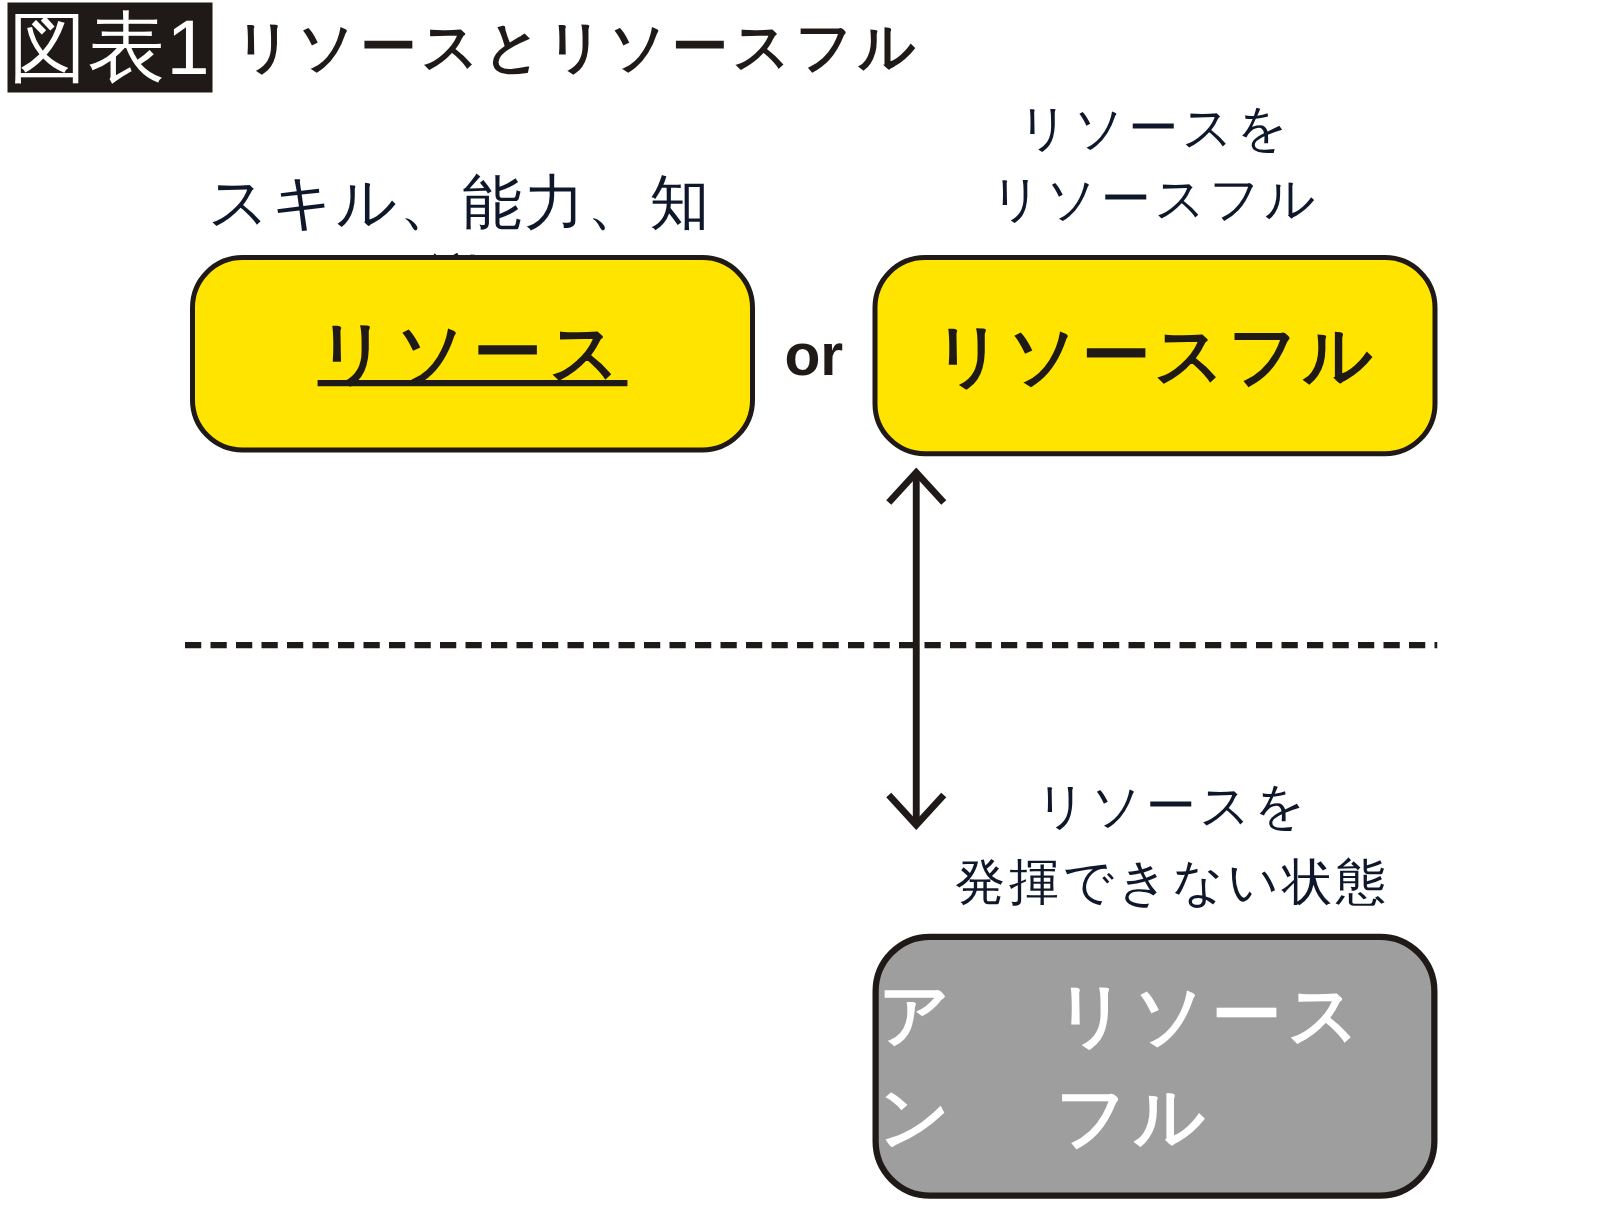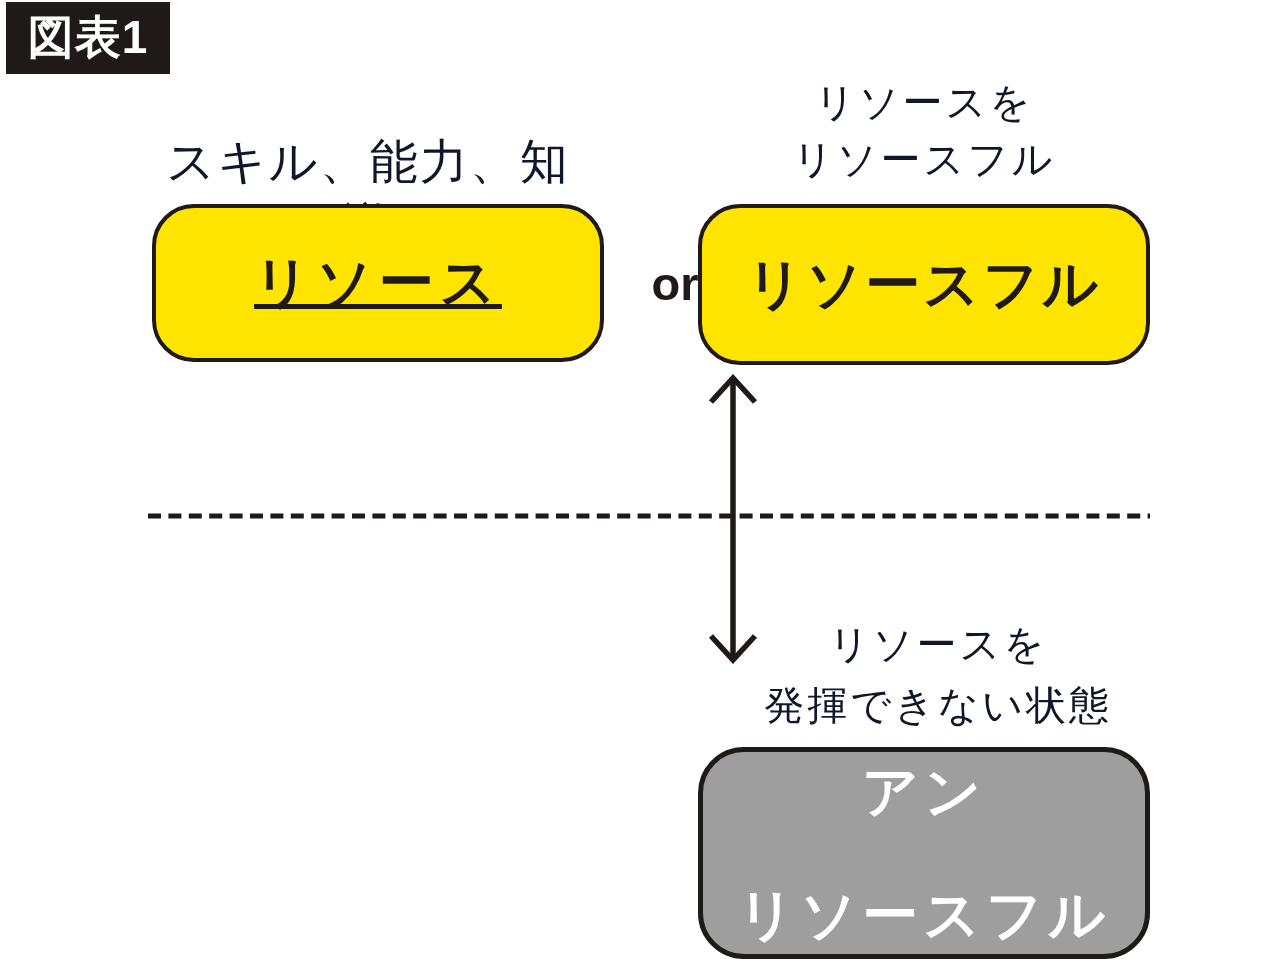--- a/index.html
+++ b/index.html
@@ -17,21 +17,21 @@
     width:1280px;height:972px;
     background:var(--paper);
     overflow:hidden;
   }
   
   .figure-tag{
     position:absolute;left:6px;top:2px;
     width:164px;height:72px;
     background:var(--ink);color:var(--white);
     display:flex;align-items:center;justify-content:center;
-    font-size:46px;font-weight:bold;letter-spacing:1px;
+    font-size:62px;font-weight:normal;letter-spacing:1px;
   }
   .figure-title{
     position:absolute;left:188px;top:2px;height:72px;
     display:flex;align-items:center;
     font-size:45px;font-weight:bold;letter-spacing:4px;
   }
   
   .caption{
     position:absolute;text-align:center;
     font-family:"Liberation Serif","DejaVu Serif",serif;
@@ -65,41 +65,42 @@
   .box-resourceful{
     left:698px;top:204px;width:452px;height:161px;
     background:var(--yellow);
     border:4px solid var(--ink);border-radius:42px;
     font-size:55px;letter-spacing:3px;color:var(--ink);
   }
   .box-unresourceful{
     left:698px;top:747px;width:452px;height:212px;
     background:var(--gray);
     border:5px solid var(--ink);border-radius:46px;
-    flex-direction:column;
+    flex-direction:row;
     font-size:56px;line-height:82px;letter-spacing:5px;
     color:var(--white);
     gap:41px;
   }
   .or-label{
     position:absolute;left:604px;top:204px;width:94px;height:158px;
     display:flex;align-items:center;justify-content:center;
-    font-size:47px;font-weight:bold;color:var(--ink);padding-left:24px;
+    font-size:47px;font-weight:bold;color:var(--ink);
   }
   
   .divider-svg{position:absolute;left:148px;top:512px;}
   .arrow-svg{position:absolute;left:705px;top:374px;}
   .stroke-ink{stroke:var(--ink);stroke-width:5.5;fill:none;}
 </style>
 </head>
 <body>
 
 <div class="stage">
 
   <div class="figure-tag">図表1</div>
+  <div class="figure-title">リソースとリソースフル</div>
 
   <div class="caption caption-resource">スキル、能力、知識</div>
 
   <div class="caption caption-resourceful">
     <div>リソースを</div>
     <div>リソースフル</div>
   </div>
 
   <div class="rounded-box box-resource">
     <span>リソース</span>

